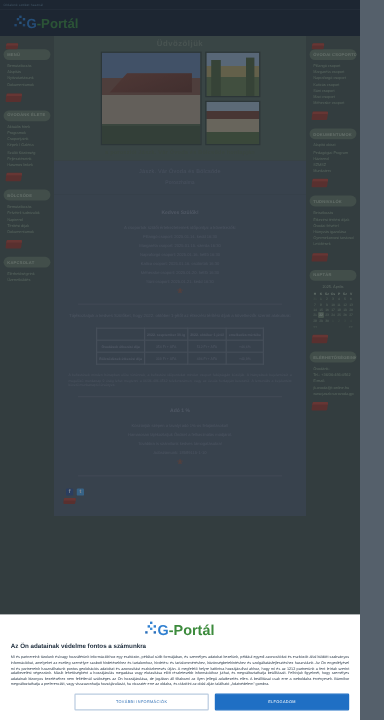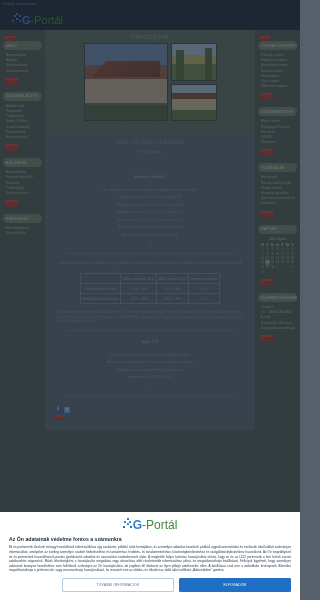--- a/index.html
+++ b/index.html
@@ -37,21 +37,21 @@
   .logo { display: flex; align-items: flex-end; gap: 0px; }
   .logo-mark { position: relative; width: 11px; height: 13px; }
   .logo-dot { position: absolute; width: 2px; height: 2px; background: #2f7fd0; }
   .logo-dot.d1 { left: 4px; top: 0px; }
   .logo-dot.d2 { left: 6.5px; top: 2.5px; }
   .logo-dot.d3 { left: 1.5px; top: 2.5px; }
   .logo-dot.d4 { left: 4px; top: 5px; background:#3f8fd8; }
   .logo-dot.d5 { left: 0px; top: 7.5px; background:#2a6fbb; }
   .logo-dot.d6 { left: 7px; top: 7.5px; background:#2a6fbb; }
   .logo-g { font-size: 11px; font-weight: bold; color: #2f7fd0; line-height: 11px; margin-left:-1px;}
-  .logo-rest { font-size: 11px; font-weight: normal; color: #3d8b3d; line-height: 11px; }
+  .logo-rest { font-size: 11px; font-weight: bold; color: #3d8b3d; line-height: 11px; }
 
   
   .body-area {
     position: relative;
     height: 570px;
     background: #4e5a50;
     display: flex;
     align-items: flex-start;
   }
   .col-left  { width: 45px; flex: 0 0 45px; padding: 4px 3px; }

